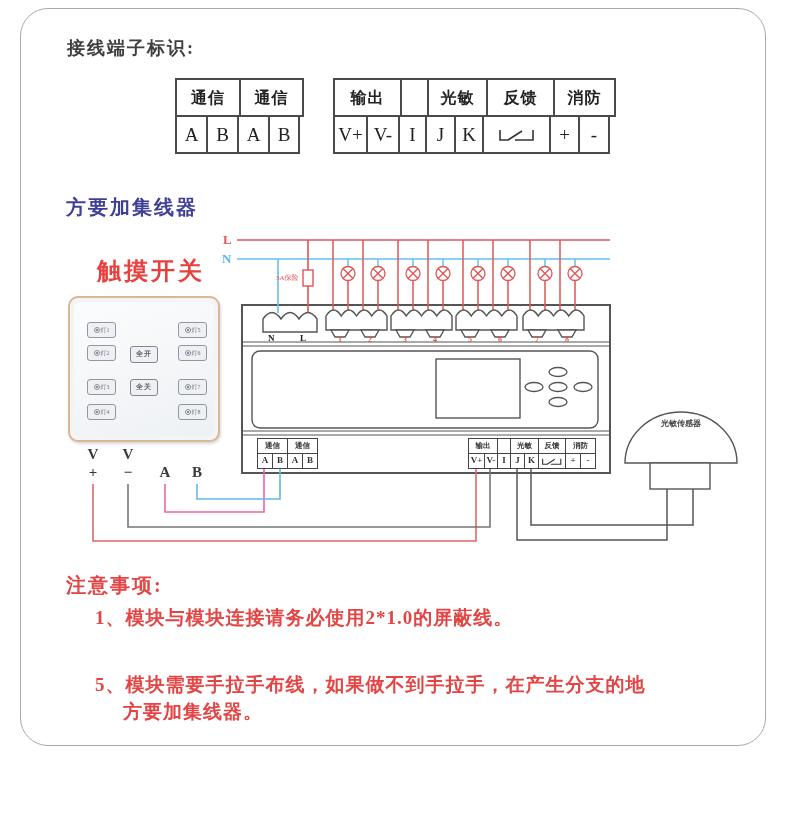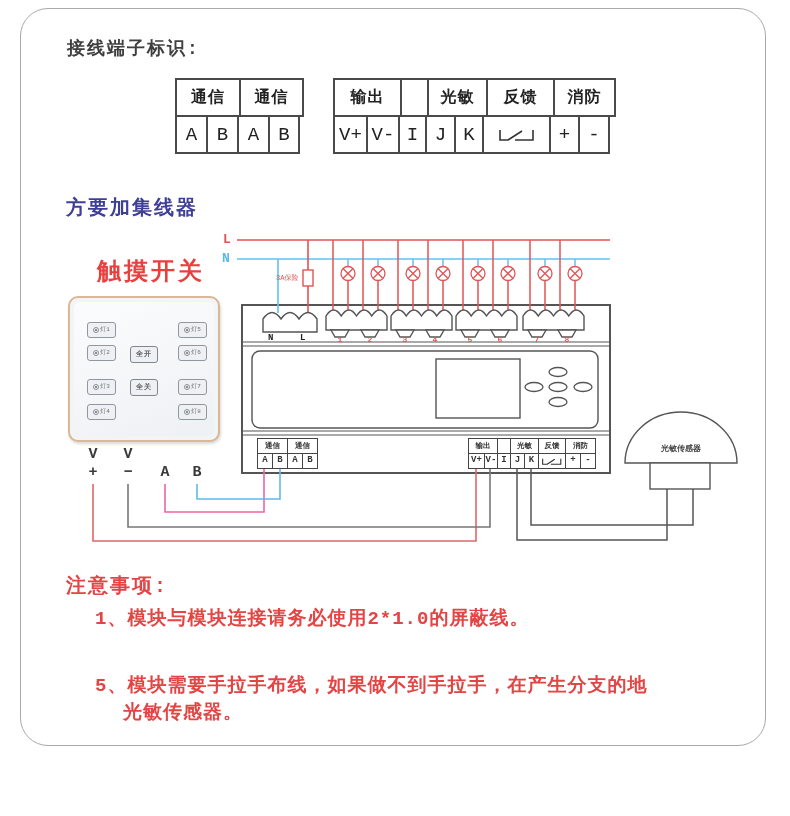--- a/index.html
+++ b/index.html
@@ -1,17 +1,17 @@
 <!DOCTYPE html>
 <html><head>
 <meta charset="utf-8">
 <style>
   html,body{margin:0;padding:0;background:#fff;}
   .page{position:relative;width:790px;height:816px;background:#fff;overflow:hidden;
-        font-family:Liberation Mono, monospace;}
+        font-family:Liberation Serif, serif;}
   .frame{position:absolute;left:20px;top:8px;width:744px;height:736px;
          border:1.5px solid #a9a9a9;border-radius:28px;}
   .abs{position:absolute;}
   .h1{font-size:18px;font-weight:bold;color:#3f3f3f;letter-spacing:2px;}
   .h2{font-size:20px;font-weight:bold;color:#3f3f96;letter-spacing:2px;}
   .h3{font-size:24px;font-weight:bold;color:#e83f3f;letter-spacing:3px;}
   
   .tbl{position:absolute;}
   .trow{display:flex;}
   .r2{margin-top:-2px;}
@@ -287,19 +287,19 @@
     <div class="cbtn" style="left:60px;top:81px;">全关</div>
   </div>
 
   <div class="wl" style="left:85px;top:446px;">V</div>
   <div class="wl" style="left:85px;top:464px;">+</div>
   <div class="wl" style="left:120px;top:446px;">V</div>
   <div class="wl" style="left:120px;top:464px;">−</div>
   <div class="wl" style="left:157px;top:464px;">A</div>
   <div class="wl" style="left:189px;top:464px;">B</div>
 
-  <div class="abs" style="left:647px;top:443px;width:68px;text-align:center;font-size:8px;font-weight:bold;color:#444;">光敏传感器</div>
+  <div class="abs" style="left:647px;top:418px;width:68px;text-align:center;font-size:8px;font-weight:bold;color:#444;">光敏传感器</div>
 
   <div class="abs notes-title" style="left:66px;top:572px;text-align:right;">注意事项:</div>
   <div class="abs notes-line" style="left:95px;top:605px;">1、模块与模块连接请务必使用2*1.0的屏蔽线。</div>
   <div class="abs notes-line" style="left:95px;top:672px;">5、模块需要手拉手布线，如果做不到手拉手，在产生分支的地</div>
-  <div class="abs notes-line" style="left:123px;top:699px;">光敏传感器。</div>
+  <div class="abs notes-line" style="left:123px;top:699px;">方要加集线器。</div>
 </div>
 
 </body></html>

